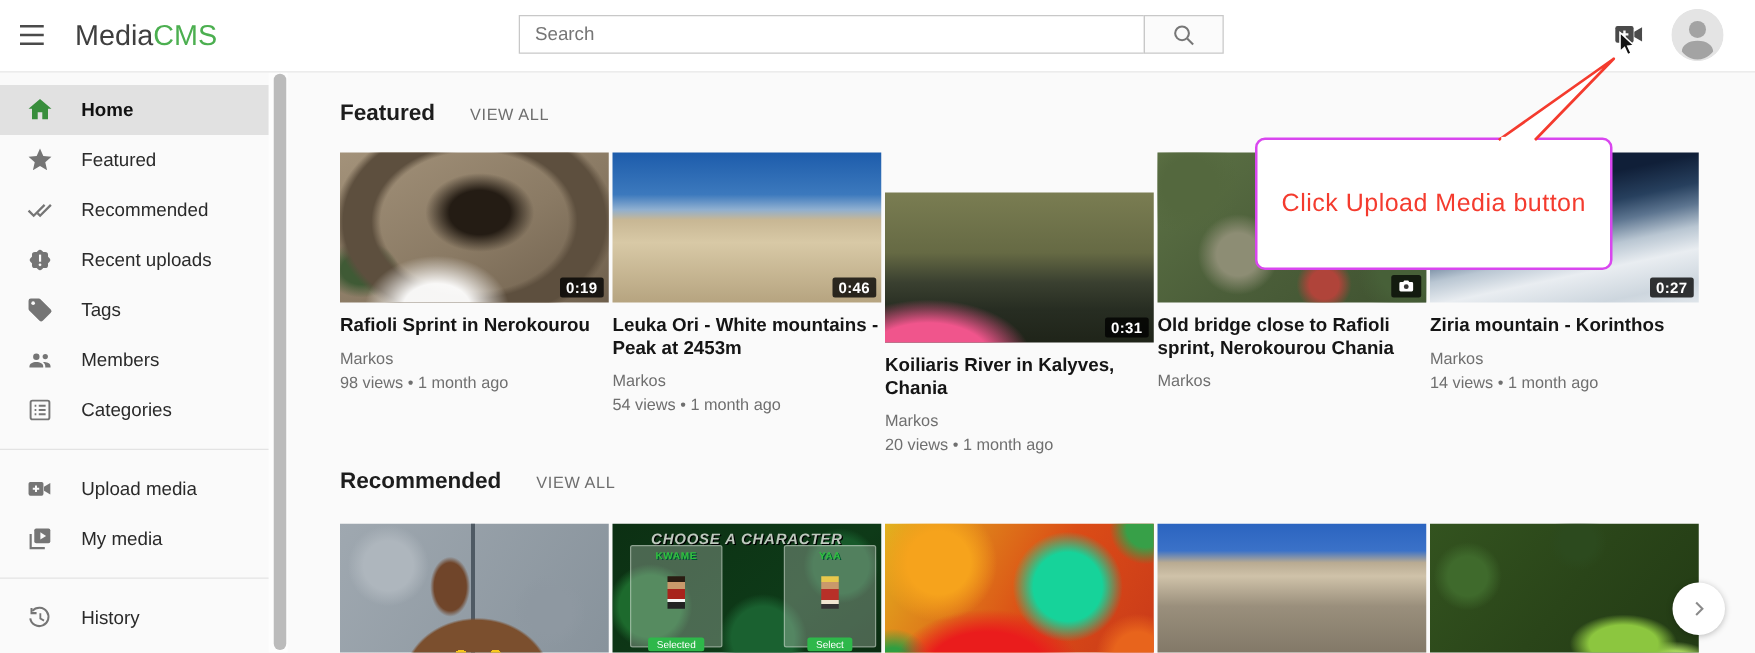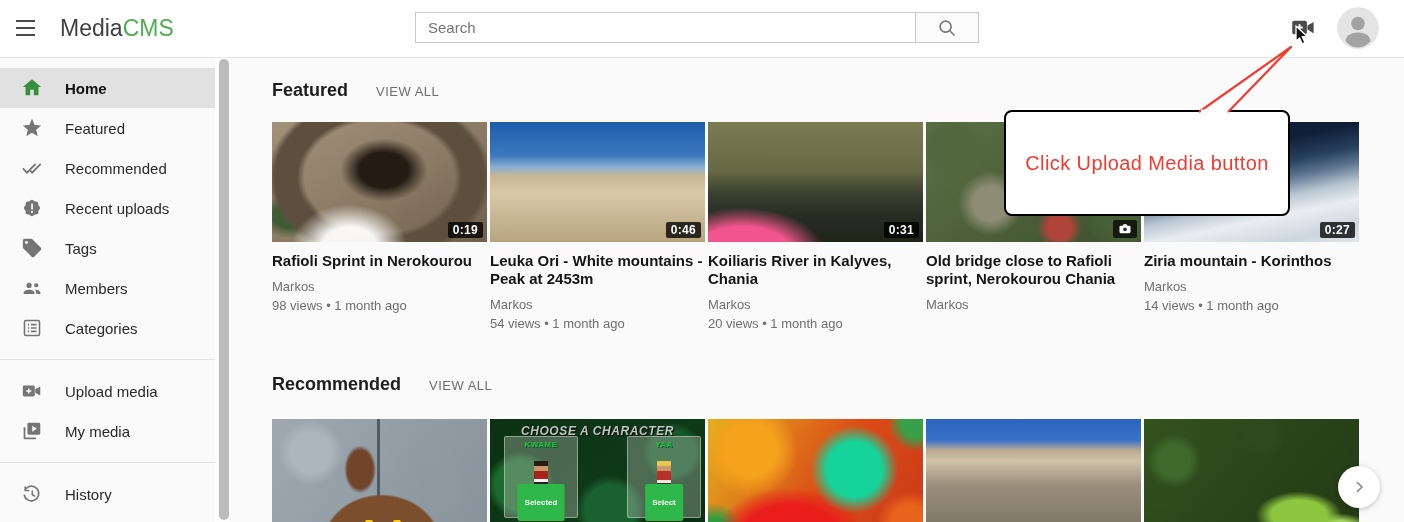--- a/index.html
+++ b/index.html
@@ -59,21 +59,21 @@
   
   .th-rafioli{background:
     radial-gradient(ellipse 85px 62px at 36% 104%, rgba(255,255,255,.95) 0 32%, rgba(255,255,255,0) 68%),
     radial-gradient(ellipse 58px 42px at 52% 40%, #241c14 0 42%, rgba(36,28,20,0) 75%),
     radial-gradient(ellipse 150px 112px at 50% 46%, rgba(0,0,0,0) 50%, #5d4f3e 55% 70%, rgba(93,79,62,0) 75%),
     radial-gradient(ellipse 40px 30px at 8% 78%, #3f5a35 0 40%, rgba(63,90,53,0) 75%),
     linear-gradient(150deg,#a3927a,#8a7a64 55%,#6e5f4c);}
   .th-leuka{background:linear-gradient(180deg,#1d5cab 0,#3c79bd 28%,#8fafd0 38%,#c8b794 45%,#d8c9a6 60%,#b6a480 100%);}
   .th-koiliaris{background:
     radial-gradient(ellipse 118px 66px at 16% 110%, #f0558c 0 42%, rgba(240,85,140,0) 70%),
-    linear-gradient(180deg,#7a7d52 0,#666a44 40%,#3a4030 60%,#272d22 78%,#1f2419 100%);}
+    linear-gradient(180deg,#7a7d52 0,#666a44 40%,#3a4030 60%,#272d22 78%,#1f2419 100%); margin-top: 32px;}
   .th-oldbridge{background:
     radial-gradient(circle 30px at 78% 28%, #6e3f22 0 55%, rgba(110,63,34,0) 90%),
     radial-gradient(circle 38px at 30% 68%, #8d8d74 0 45%, rgba(141,141,116,0) 85%),
     radial-gradient(circle 26px at 62% 88%, #b0443a 0 45%, rgba(176,68,58,0) 85%),
     radial-gradient(circle 48px at 12% 22%, #54683e 0 45%, rgba(84,104,62,0) 85%),
     radial-gradient(circle 45px at 92% 78%, #476038 0 45%, rgba(71,96,56,0) 85%),
     linear-gradient(140deg,#5d7245,#4c5f3a 50%,#3f5230);}
   .th-ziria{background:linear-gradient(168deg,#101f38 0 28%,#27405e 42%,#5d7590 52%,#b9c6d2 63%,#e9edf1 74%,#cdd6de 90%,#dfe5ea);}
   .th-pumpkin{background:
     radial-gradient(circle 5px at 45% 88%, #f8c81c 0 100%, rgba(0,0,0,0) 100%),
@@ -110,28 +110,28 @@
                 font-style:italic;color:#bec9be;text-shadow:1px 1px 0 #000;letter-spacing:.6px;}
   .game-panel{position:absolute;top:17px;width:72px;height:80px;background:rgba(195,205,195,.34);
               border:1px solid rgba(225,235,225,.45);border-radius:2px;}
   .game-panel.pL{left:14px;} .game-panel.pR{right:4px;}
   .game-name{text-align:center;font-size:8px;font-weight:700;color:#2ec23e;text-shadow:1px 1px 0 #053;
              margin-top:3px;letter-spacing:.5px;}
   .game-char{width:14px;height:26px;margin:12px auto 0;}
   .char-kwame{background:linear-gradient(#2a1c12 0 5px,#c9996b 5px 10px,#a8231c 10px 18px,#f5f5f5 18px 21px,#222 21px 26px);}
   .char-yaa{background:linear-gradient(#e8c84c 0 5px,#c9996b 5px 10px,#b83028 10px 19px,#f0e6d2 19px 22px,#333 22px 26px);}
   .game-btn{position:absolute;bottom:-4px;left:50%;transform:translateX(-50%);background:#2eb84a;color:#fff;
-            font-size:8px;font-weight:700;padding:14px 7px;border-radius:2px;white-space:nowrap;}
+            font-size:8px;font-weight:400;padding:1px 7px;border-radius:2px;white-space:nowrap;}
 
   
   .next-btn{position:absolute;left:1338px;top:466px;width:42px;height:42px;border-radius:50%;background:#fff;
             border:none;box-shadow:0 1px 5px rgba(0,0,0,.25);display:flex;align-items:center;justify-content:center;
             cursor:pointer;z-index:30;}
   .tooltip{position:absolute;left:1004px;top:110px;width:286px;height:106px;box-sizing:border-box;background:#fff;
-           border:2px solid #000000;border-radius:8px;z-index:40;display:flex;align-items:center;justify-content:center;}
+           border:2px solid #d946ef;border-radius:8px;z-index:40;display:flex;align-items:center;justify-content:center;}
   .tooltip span{color:#f43b2e;font-size:20px;letter-spacing:.4px;}
   .tooltip-tail{position:absolute;left:1188px;top:40px;z-index:45;}
   .cursor{position:absolute;left:1294px;top:25px;z-index:60;}
 </style>
 </head>
 <body>
 
 <header>
   <button class="hamburger">
       <span></span>

